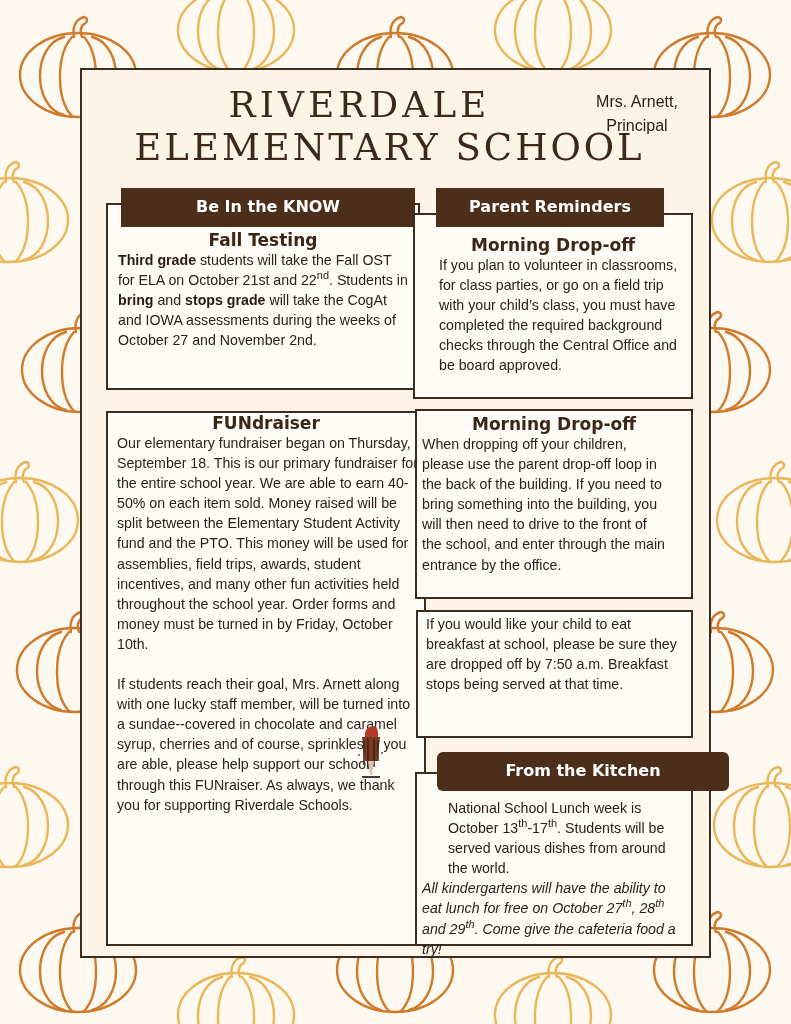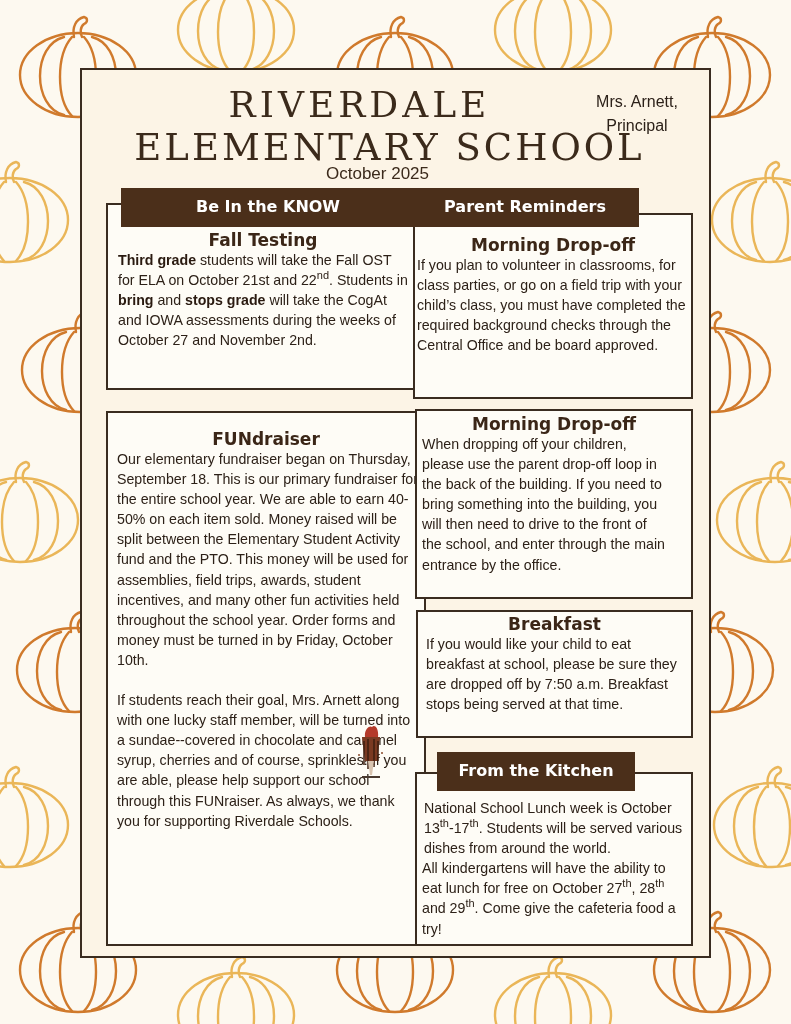--- a/index.html
+++ b/index.html
@@ -100,68 +100,66 @@
     <use href="#pk" x="236" y="1015" stroke="#eab658"></use>
     <use href="#pk" x="395" y="970" stroke="#d07a2c"></use>
     <use href="#pk" x="553" y="1015" stroke="#eab658"></use>
     <use href="#pk" x="712" y="970" stroke="#d07a2c"></use>
   </g>
 </svg>
 
 <div class="frame">
   <div class="title l1">RIVERDALE</div>
   <div class="title l2">ELEMENTARY SCHOOL</div>
-  <div class="date">October 2025</div>
   <div class="principal">
     <div>Mrs. Arnett,</div>
     <div>Principal</div>
   </div>
 
   <div class="box" style="left:24px; top:133px; width:314px; height:187px; padding-top:25px;">
     <h3>Fall Testing</h3>
     <p style="padding-left:10px;">
       <b>Third grade</b><span> students will take the Fall OST for ELA on October 21st and 22</span><sup>nd</sup><span>. Students in </span><b>bring</b><span> and </span><b>stops grade</b><span> will take the CogAt and IOWA assessments  during the weeks of October 27 and November 2nd.</span>
     </p>
   </div>
   <div class="banner" style="left:39px; top:118px; width:294px;">Be In the KNOW</div>
 
-  <div class="box" style="left:24px; top:341px; width:320px; height:535px; padding-top:16px;">
+  <div class="box" style="left:24px; top:341px; width:320px; height:535px; padding-top:0;">
     <h3>FUNdraiser</h3>
     <p style="padding-left:9px; padding-right:6px;">Our elementary fundraiser began on Thursday, September 18. This is our primary fundraiser for the entire school year. We are able to earn 40-50% on each item sold. Money raised will be split between the Elementary Student Activity fund and the PTO. This money will be used for assemblies, field trips, awards, student incentives, and many other fun activities held throughout the school year. Order forms and money must be turned in by Friday, October 10th.</p>
     <p style="height:20px;"></p>
     <p style="padding-left:9px; padding-right:6px;">If students reach their goal, Mrs. Arnett along with one lucky staff member, will be turned into a sundae--covered in chocolate and caramel syrup, cherries and of course, sprinkles! If you are able, please help support our school through this FUNraiser. As always, we thank you for supporting Riverdale Schools.</p>
     <svg class="sundae" style="left:248px; top:312px;" width="30" height="62" viewBox="0 0 30 62">
       <path d="M9,12 C8,4 14,0 16,2 C19,-1 23,4 22,12 Z" fill="#b43a2a"></path>
       <path d="M6,12 L24,12 L21,36 L9,36 Z" fill="#7a3a22"></path>
       <path d="M8,16 L8,40 M12,14 L12,44 M18,14 L18,42 M22,16 L22,36" stroke="#3e1f10" stroke-width="1.5"></path>
       <path d="M12,36 L18,36 L16,50 L14,50 Z" fill="#d9c4b0"></path>
       <path d="M6,52 L24,52" stroke="#4a3a30" stroke-width="2"></path>
       <circle cx="3" cy="30" r="1" fill="#8a4a2a"></circle>
       <circle cx="26" cy="28" r="1" fill="#8a4a2a"></circle>
     </svg>
   </div>
 
   <div class="box" style="left:331px; top:143px; width:280px; height:186px; padding-top:20px;">
     <h3>Morning Drop-off</h3>
-    <p style="padding-left:2px; padding-right:4px;">If you plan to volunteer in classrooms, for class parties, or go on a field trip with your child’s class, you must have completed the required background checks through the Central Office and be board approved.</p>
+    <p style="padding-left:24px; padding-right:4px;">If you plan to volunteer in classrooms, for class parties, or go on a field trip with your child’s class, you must have completed the required background checks through the Central Office and be board approved.</p>
   </div>
-  <div class="banner" style="left:329px; top:118px; width:228px;">Parent Reminders</div>
+  <div class="banner" style="left:354px; top:118px; width:228px;">Parent Reminders</div>
 
   <div class="box" style="left:333px; top:339px; width:278px; height:190px; padding-top:3px;">
     <h3>Morning Drop-off</h3>
     <p style="padding-left:5px; padding-right:22px;">When dropping off your children, please use the parent drop-off loop in the back of the building. If you need to bring something into the building, you will then need to drive to the front of the school, and enter through the main entrance by the office.</p>
   </div>
 
   <div class="box" style="left:334px; top:540px; width:277px; height:128px; padding-top:2px;">
-    <h3>Breakfast</h3>
     <p style="padding-left:8px; ">If you would like your child to eat breakfast at school, please be sure they are dropped off by 7:50 a.m. Breakfast stops being served at that time.</p>
   </div>
 
   <div class="box" style="left:333px; top:702px; width:278px; height:174px; padding-top:24px;">
-    <p style="padding-left:7px; padding-right:2px;">
+    <p style="padding-left:7px; padding-right:2px;margin-left:24px;">
       <span>National School Lunch week is October 13</span><sup>th</sup><span>-17</span><sup>th</sup><span>. Students will be served various dishes from around the world.</span>
     </p>
-    <p style="padding-left:5px; padding-right:2px;">
+    <p style="padding-left:5px; padding-right:2px;font-style:italic;">
       <span>All kindergartens will have the ability to eat lunch for free on October 27</span><sup>th</sup><span>, 28</span><sup>th</sup><span> and 29</span><sup>th</sup><span>. Come give the cafeteria food a try!</span>
     </p>
   </div>
-  <div class="banner" style="left:355px; top:682px; width:198px;">From the Kitchen</div>
+  <div class="banner" style="left:355px; top:682px; width:292px;border-radius:6px;">From the Kitchen</div>
 </div>
 
 </body></html>

